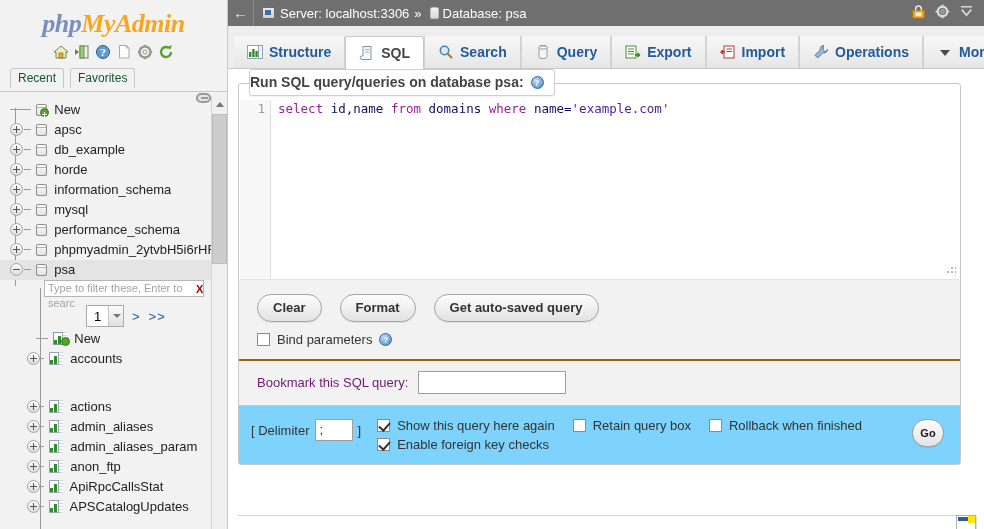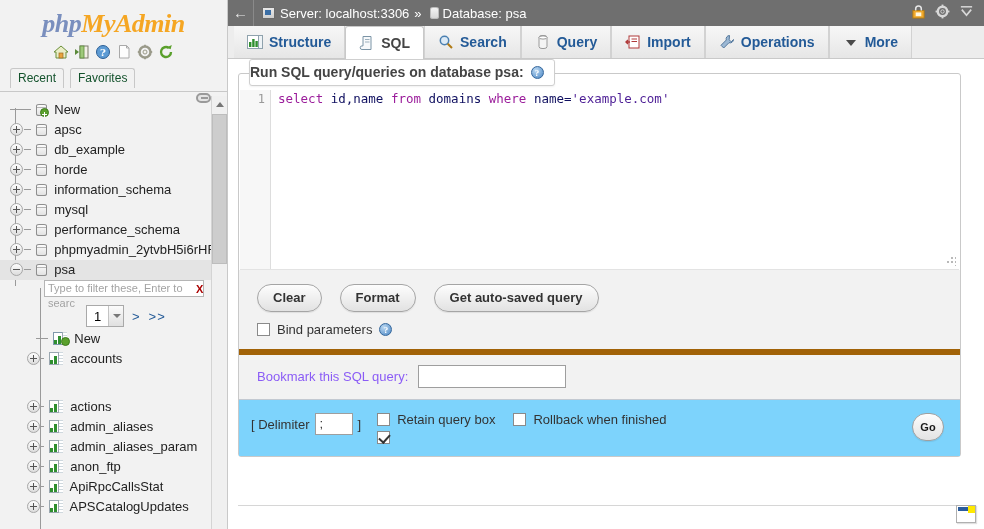--- a/index.html
+++ b/index.html
@@ -248,21 +248,21 @@
   .db-icon-top {
     width:9px; height:12px; margin:0 4px 0 3px;
     border:1px solid #bdbdbd; border-radius:3px/2px;
     background:linear-gradient(#f3f3f3,#d8d8d8);
   }
   .topbar-text { white-space:nowrap; }
   .top-right { margin-left:auto; display:flex; align-items:center; gap:9px; padding-right:4px;}
 
   
   #tabbar {
-    height: 33px;
+    height: 43px;
     background: #ededed;
     border-bottom: 1px solid #c9c9c9;
     display: flex;
     align-items: flex-end;
     padding-left: 6px;
     text-align: right;
   }
   .tab {
     height: 32px;
     display: flex; align-items: center; gap: 6px;
@@ -392,24 +392,24 @@
   }
   .cb.on:after {
     content:"";
     position:absolute; left:3px; top:0px;
     width:5px; height:9px;
     border:solid #333; border-width:0 2px 2px 0;
     transform: rotate(42deg);
   }
   .bookmark-row {
     background:#f2f2f2;
-    border-top: 6px solid #a16207;
+    border-top: 2px solid #a16207;
     padding: 10px 0 11px 18px;
     display:flex; align-items:center; gap:10px;
-    font-size:13px; color:#8b5cf6;
+    font-size:13px; color:#701a75;
   }
   .txtin {
     width: 148px; height: 23px;
     border: 1px solid #9e9e9e;
     background: #fff;
   }
   .footbar {
     background: #7dd3fc;
     border-top: 1px solid #c3c9d1;
     padding: 10px 0 10px 12px;
@@ -725,20 +725,32 @@
       <div class="tab">
         <span class="ticon">
           <svg width="16" height="16" viewBox="0 0 16 16">
               <rect x="4" y="1.5" width="8" height="13" rx="3" ry="2" fill="#f4f4f4" stroke="#9a9a9a" stroke-width="1"></rect>
               <ellipse cx="8" cy="3.5" rx="4" ry="1.6" fill="#fff" stroke="#9a9a9a" stroke-width="1"></ellipse>
             </svg>
         </span>
         <span>Query</span>
       </div>
 
+      <div class="tab">
+        <span class="ticon">
+          <svg width="16" height="16" viewBox="0 0 16 16">
+              <rect x="1" y="2" width="10" height="12" fill="#fff" stroke="#4a8f3a" stroke-width="1"></rect>
+              <line x1="3" y1="5" x2="9" y2="5" stroke="#4a8f3a" stroke-width="1"></line>
+              <line x1="3" y1="7.5" x2="9" y2="7.5" stroke="#4a8f3a" stroke-width="1"></line>
+              <line x1="3" y1="10" x2="9" y2="10" stroke="#4a8f3a" stroke-width="1"></line>
+              <path d="M10 11 h4 M12.5 9 l2 2 l-2 2" fill="none" stroke="#2f7a1f" stroke-width="1.4"></path>
+            </svg>
+        </span>
+        <span>Export</span>
+      </div>
 
       <div class="tab">
         <span class="ticon">
           <svg width="16" height="16" viewBox="0 0 16 16">
               <rect x="4" y="2" width="10" height="12" fill="#fff" stroke="#b03a3a" stroke-width="1"></rect>
               <line x1="6.5" y1="5" x2="12" y2="5" stroke="#b03a3a" stroke-width="1"></line>
               <line x1="6.5" y1="7.5" x2="12" y2="7.5" stroke="#b03a3a" stroke-width="1"></line>
               <path d="M1 8 h4 M3 6 l-2 2 l2 2" fill="none" stroke="#b03a3a" stroke-width="1.4"></path>
             </svg>
         </span>
@@ -798,32 +810,37 @@
 
         <div class="footbar">
           <div class="delim-grp">
             <span>[ Delimiter</span>
             <span class="delim-in">;</span>
             <span>]</span>
           </div>
 
           <div class="opt-grid">
             <div class="opt-line">
+              <div class="opt">
+                <span class="cb on"></span>
+                <span>Show this query here again</span>
+              </div>
               <div class="opt">
                 <span class="cb"></span>
                 <span>Retain query box</span>
               </div>
               <div class="opt">
                 <span class="cb"></span>
                 <span>Rollback when finished</span>
               </div>
             </div>
             <div class="opt-line">
               <div class="opt">
                 <span class="cb on"></span>
+                <span>Enable foreign key checks</span>
               </div>
             </div>
           </div>
 
           <div class="go-btn">Go</div>
         </div>
       </div>
 
       <div class="bottom-rule"></div>
       <div class="console-ico">

